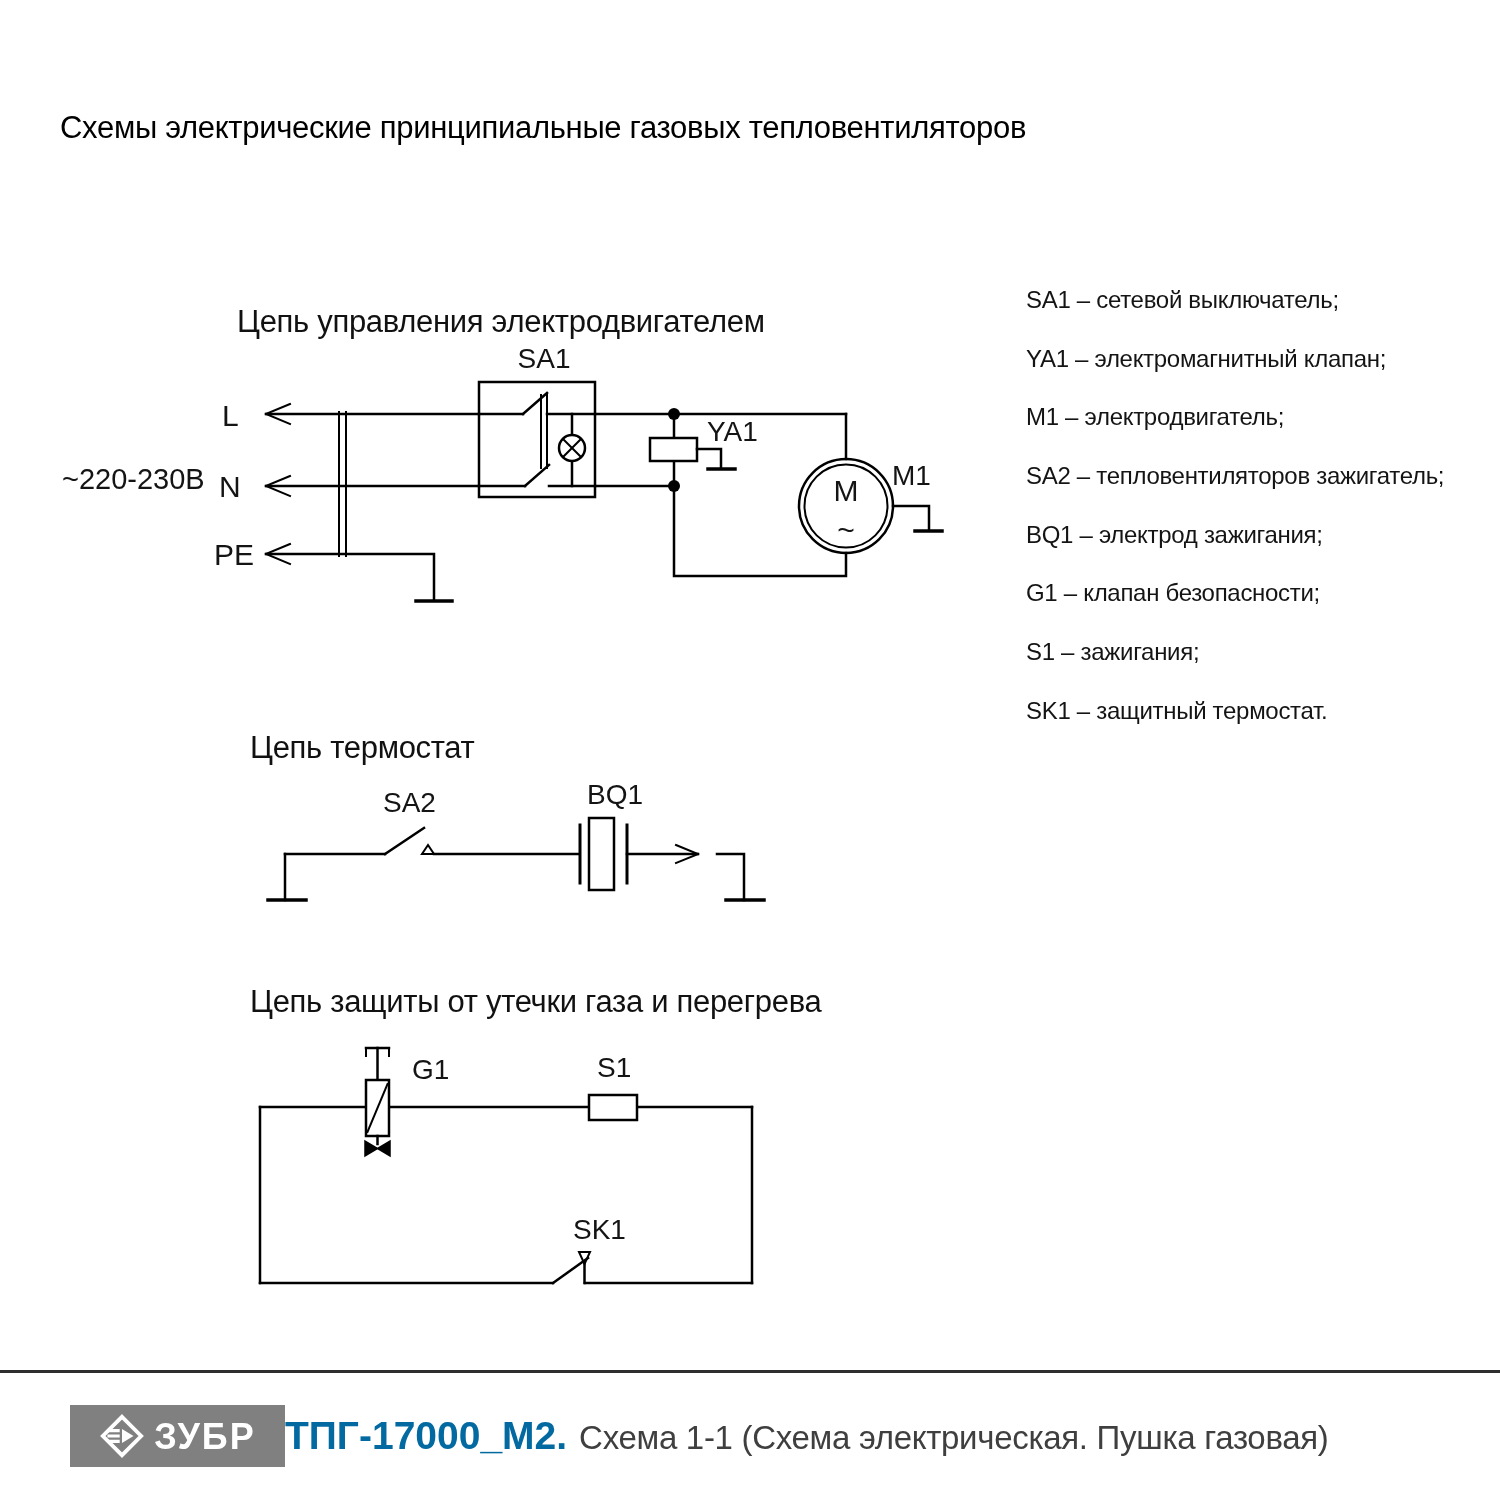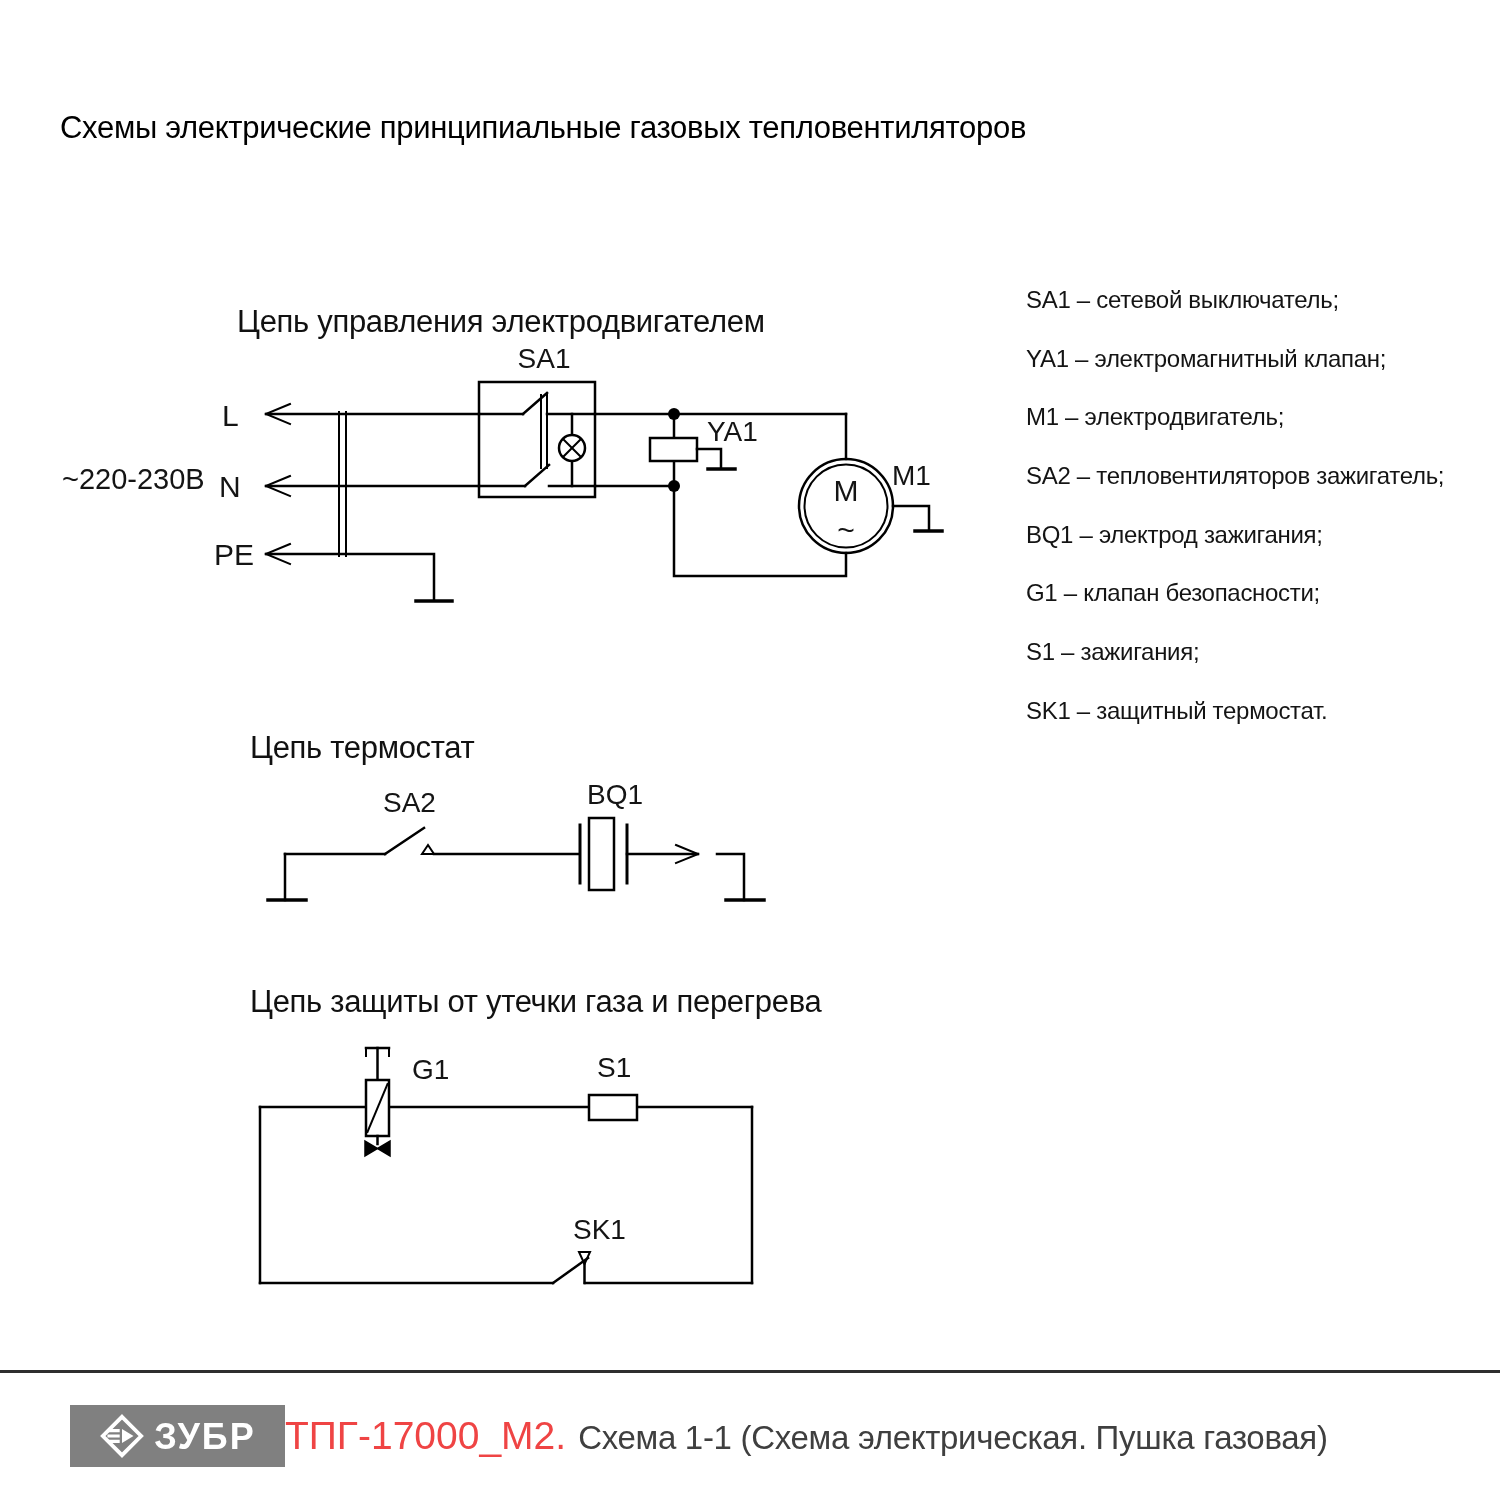--- a/index.html
+++ b/index.html
@@ -32,21 +32,21 @@
     left:30px;top:1405px;width:215px;height:62px;background:#808080;
     display:flex;align-items:center;justify-content:center;gap:9px;margin-left:40px;
   }
   .logo-text{
     color:#ffffff;font-size:36px;font-weight:bold;letter-spacing:2px;line-height:1;
     transform:scaleY(1.05);
   }
   .footer-line{
     left:285px;top:1414px;display:flex;align-items:baseline;white-space:nowrap;
   }
-  .footer-model{font-size:39px;font-weight:normal;color:#ef4444;}
+  .footer-model{font-size:39px;font-weight:bold;color:#0369a1;}
   .footer-caption{font-size:33px;color:#3f3f3f;margin-left:12px;letter-spacing:-0.3px;}
 </style>
 </head>
 <body>
 
 <div id="canvas">
 
   <div class="abs page-title">Схемы электрические принципиальные газовых тепловентиляторов</div>
 
   <div class="abs circ-title" id="c1-title">Цепь управления электродвигателем</div>

